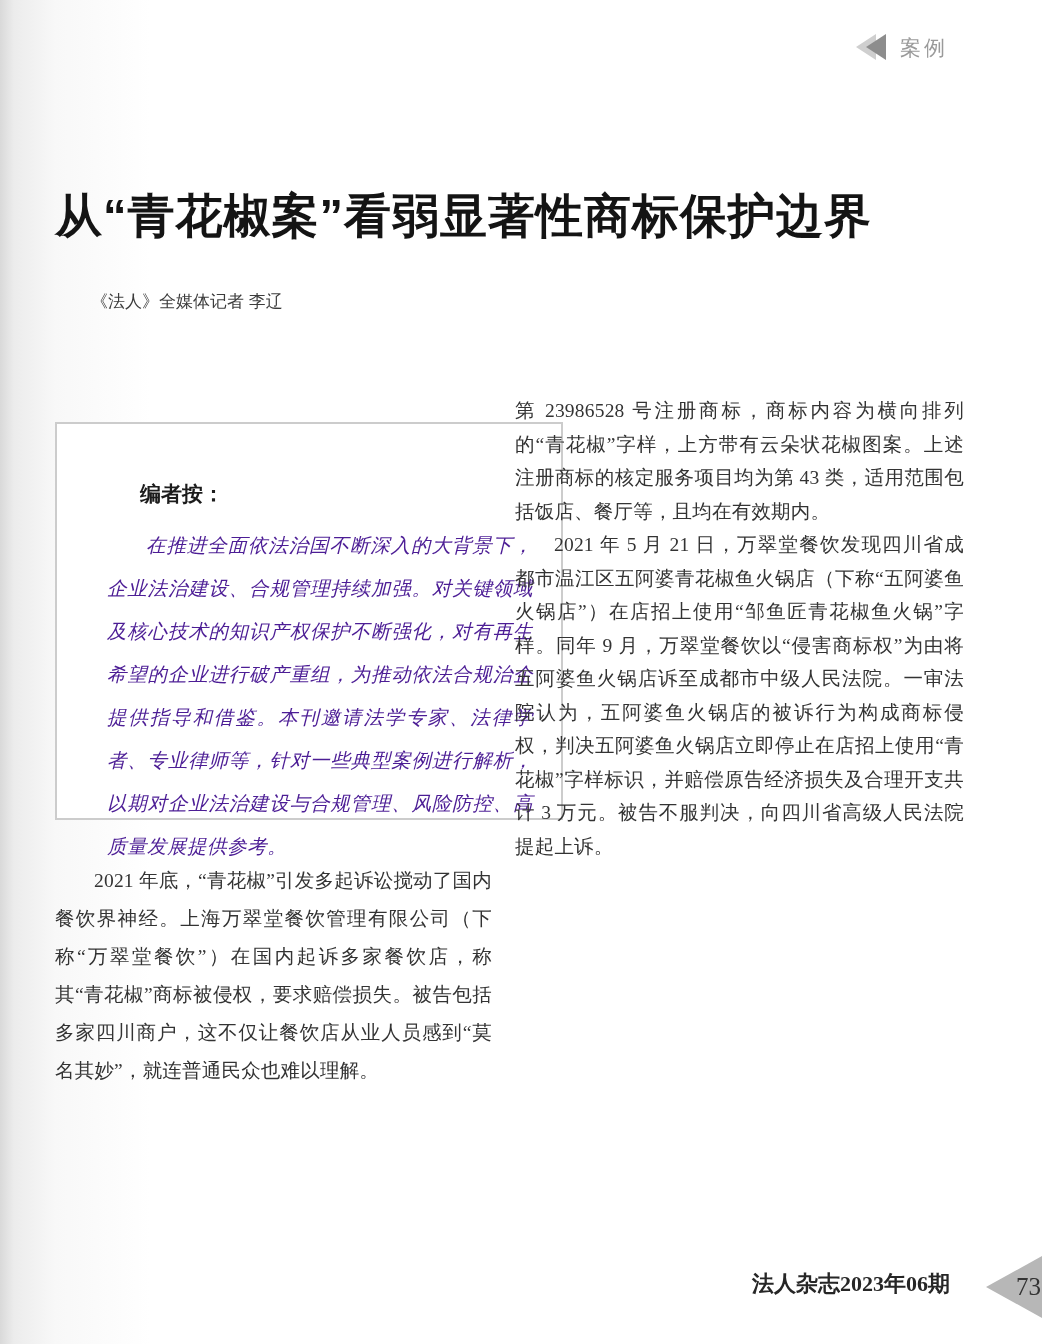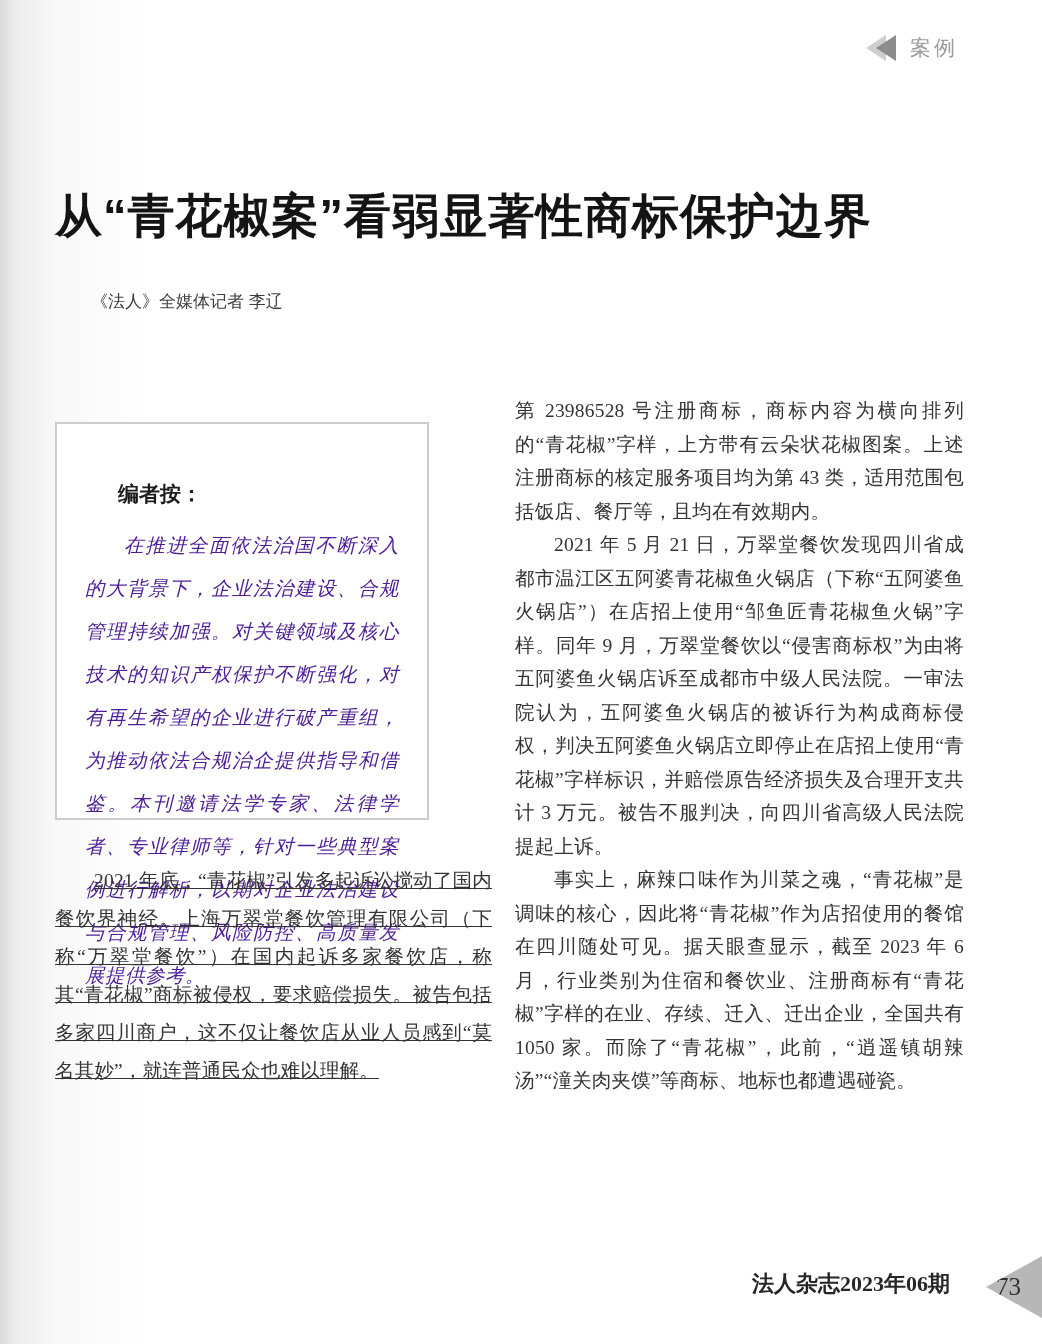--- a/index.html
+++ b/index.html
@@ -13,23 +13,22 @@
     position: relative;
     width: 1042px;
     height: 1344px;
     background: linear-gradient(90deg, #d9d9d9 0px, #ececec 14px, #f8f8f8 55px, #ffffff 150px);
   }
 
   
   .section-marker {
     position: absolute;
     top: 34px;
-    right: 84px;
+    right: 94px;
     display: flex;
-    align-items: center;
   }
   .tri-back {
     width: 0; height: 0;
     border-top: 13px solid transparent;
     border-bottom: 13px solid transparent;
     border-right: 20px solid #cfcfcf;
   }
   .tri-front {
     width: 0; height: 0;
     border-top: 13px solid transparent;
@@ -67,25 +66,25 @@
     font-size: 17px;
     color: #3c3c3c;
     margin-left: 36px;
   }
 
   
   .editor-box {
     position: absolute;
     left: 55px;
     top: 422px;
-    width: 374px;
+    width: 508px;
     height: 398px;
     border: 2px solid #cccccc;
     background: #ffffff;
-    padding: 56px 28px 0 28px;
+    padding: 56px 28px 0 50px;
   }
   .editor-label {
     font-family: "Liberation Sans", sans-serif;
     font-size: 21px;
     font-weight: bold;
     color: #1c1c1c;
     margin-left: 33px;
     margin-bottom: 16px;
   }
   .editor-body {
@@ -112,21 +111,21 @@
     width: 449px;
   }
   .para {
     font-family: "Liberation Serif", serif;
     font-size: 19.5px;
     color: #333333;
     text-align: justify;
     text-indent: 2em;
     letter-spacing: 0.2px;
   }
-  .col-left .para { line-height: 38px; text-decoration: underline; }
+  .col-left .para { line-height: 38px; }
   .col-right .para { line-height: 33.5px; }
   .para.noindent { text-indent: 0; }
 
   
   .footer-journal {
     position: absolute;
     top: 1269px;
     right: 92px;
     font-family: "Liberation Serif", serif;
     font-size: 22px;
@@ -142,21 +141,21 @@
     background: #b7b7b7;
     clip-path: polygon(0 50%, 100% 0, 100% 100%);
     display: flex;
     align-items: center;
     justify-content: flex-end;
   }
   .footer-page-num {
     font-family: "Liberation Serif", serif;
     font-size: 25px;
     color: #333333;
-    padding-right: 21px;
+    padding-right: 1px;
   }
 </style>
 </head>
 <body>
 
 <div class="page">
 
   <div class="section-marker">
     <span class="tri-back"></span>
     <span class="tri-front"></span>
@@ -172,21 +171,20 @@
     <p class="editor-body">在推进全面依法治国不断深入的大背景下，企业法治建设、合规管理持续加强。对关键领域及核心技术的知识产权保护不断强化，对有再生希望的企业进行破产重组，为推动依法合规治企提供指导和借鉴。本刊邀请法学专家、法律学者、专业律师等，针对一些典型案例进行解析，以期对企业法治建设与合规管理、风险防控、高质量发展提供参考。</p>
   </div>
 
   <div class="column col-left">
     <p class="para">2021 年底，“青花椒”引发多起诉讼搅动了国内餐饮界神经。上海万翠堂餐饮管理有限公司（下称“万翠堂餐饮”）在国内起诉多家餐饮店，称其“青花椒”商标被侵权，要求赔偿损失。被告包括多家四川商户，这不仅让餐饮店从业人员感到“莫名其妙”，就连普通民众也难以理解。</p>
   </div>
 
   <div class="column col-right">
     <p class="para noindent">第 23986528 号注册商标，商标内容为横向排列的“青花椒”字样，上方带有云朵状花椒图案。上述注册商标的核定服务项目均为第 43 类，适用范围包括饭店、餐厅等，且均在有效期内。</p>
     <p class="para">2021 年 5 月 21 日，万翠堂餐饮发现四川省成都市温江区五阿婆青花椒鱼火锅店（下称“五阿婆鱼火锅店”）在店招上使用“邹鱼匠青花椒鱼火锅”字样。同年 9 月，万翠堂餐饮以“侵害商标权”为由将五阿婆鱼火锅店诉至成都市中级人民法院。一审法院认为，五阿婆鱼火锅店的被诉行为构成商标侵权，判决五阿婆鱼火锅店立即停止在店招上使用“青花椒”字样标识，并赔偿原告经济损失及合理开支共计 3 万元。被告不服判决，向四川省高级人民法院提起上诉。</p>
-    <p class="para">事实上，麻辣口味作为川菜之魂，“青花椒”是调味的核心，因此将“青花椒”作为店招使用的餐馆在四川随处可见。据天眼查显示，截至 2023 年 6 月，行业类别为住宿和餐饮业、注册商标有“青花椒”字样的在业、存续、迁入、迁出企业，全国共有 1050 家。而除了“青花椒”，此前，“逍遥镇胡辣汤”“潼关肉夹馍”等商标、地标也都遭遇碰瓷。</p>
   </div>
 
   <div class="footer-journal">法人杂志2023年06期</div>
   <div class="footer-page-tri">
     <span class="footer-page-num">73</span>
   </div>
 
 </div>
 
 </body></html>

